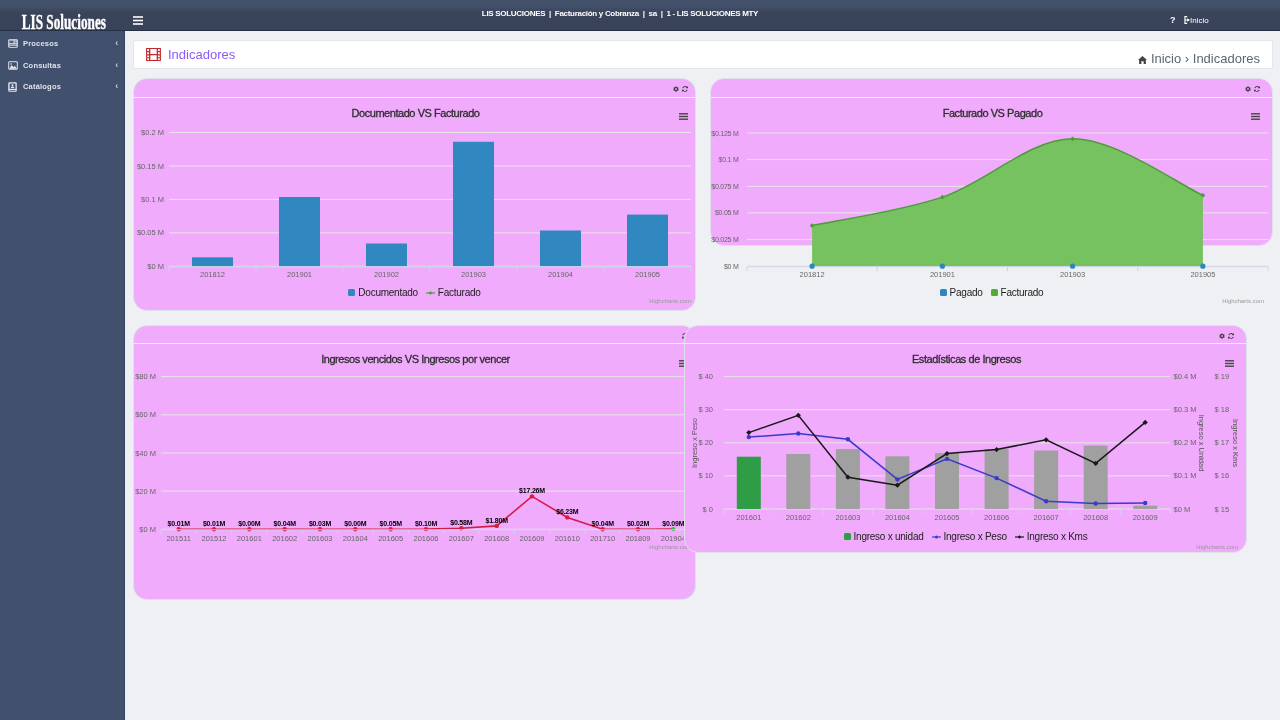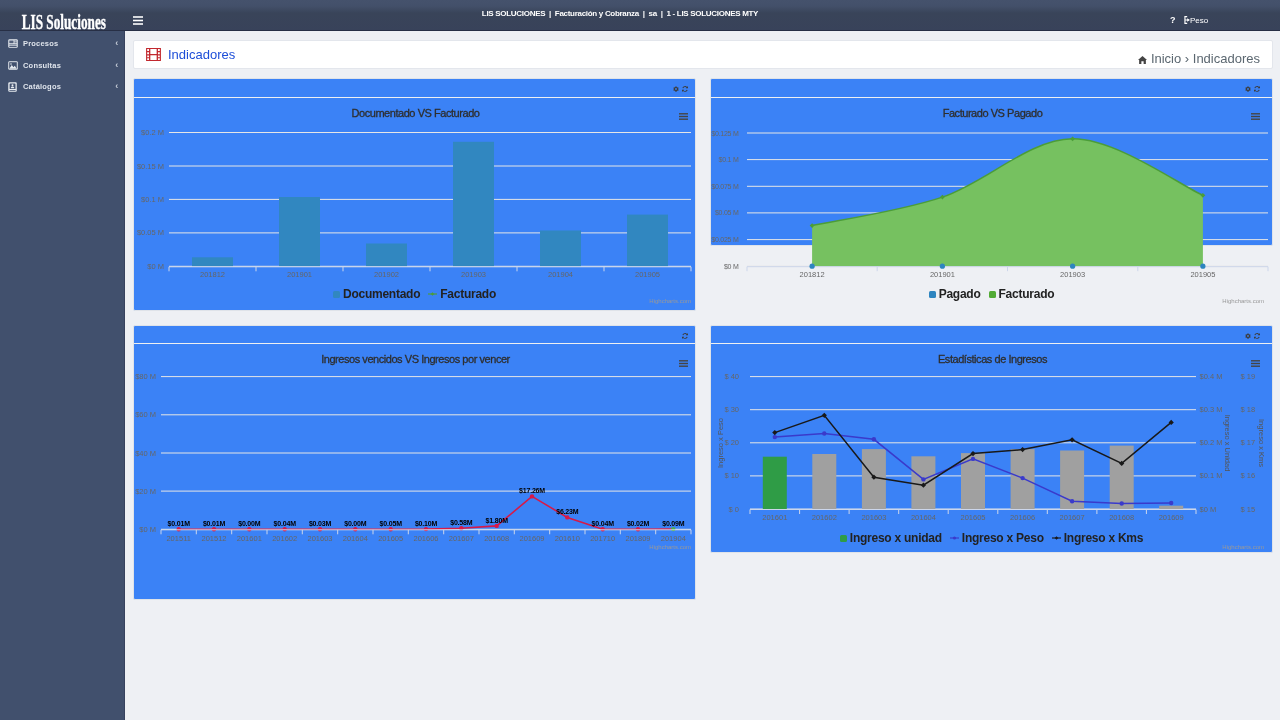--- a/index.html
+++ b/index.html
@@ -4,44 +4,44 @@
 html,body{width:1280px;height:720px;overflow:hidden}
 body{font-family:"Liberation Sans", sans-serif;background:#eef0f4;position:relative}
 #navbar{position:absolute;left:0;top:0;width:1280px;height:31px;background:linear-gradient(to bottom,#45526c 0px,#43506a 6px,#394459 13px,#38425a 31px);border-bottom:1px solid #272f45}
 #sidebar{position:absolute;left:0;top:31px;width:125px;height:689px;background:#41506d;border-right:1px solid #37425e}
 #sidebar .item{position:absolute;left:0;width:125px;height:22px;color:#dfe4ec;font-size:7.5px;font-weight:bold;letter-spacing:-0.35px}
 #sidebar .item .ic{position:absolute;left:8px;top:6px}
 #sidebar .item .tx{position:absolute;left:23px;top:6px;letter-spacing:.2px}
 #sidebar .item .ch{position:absolute;right:7px;top:5px;color:#c6cdd8;font-size:9px;font-weight:bold}
 #logo{position:absolute;left:-3px;top:1px;width:125px;height:31px;color:#fff;text-align:center;font-family:"Liberation Serif",serif;font-weight:bold;font-size:21px;line-height:42px}
 #logo span{display:inline-block;transform:scaleX(0.63);transform-origin:50% 50%;white-space:nowrap;-webkit-text-stroke:0.4px #fff}
-.legend{position:absolute;left:0;right:0;display:flex;justify-content:center;align-items:center;font-size:12px;font-weight:bold;color:#222;letter-spacing:-0.25px;white-space:nowrap}
+.legend{position:absolute;left:0;right:0;display:flex;justify-content:center;align-items:center;font-size:10px;font-weight:normal;color:#222;letter-spacing:-0.25px;white-space:nowrap}
 .legend .it{display:flex;align-items:center}
 .legend .sw{display:inline-block;width:7px;height:7px;border-radius:1.5px;margin-right:3px}
 .legend .gap{width:8px}
-.panel{position:absolute;background:#3b82f6;border:1px solid #dfe3e9;border-radius:2px}
+.panel{position:absolute;background:#f0abfc;border:1px solid #dfe3e9;border-radius:14px}
 .phead{position:absolute;left:0;top:0;right:0;border-bottom:1px solid #eef0f2}
 .picons{position:absolute;right:7px;display:flex;gap:3px;align-items:center}
 .ctx{position:absolute}
 .ctx svg{display:block}
 </style></head><body>
 <div id="navbar"></div>
 <div id="logo"><span>LIS Soluciones</span></div>
 <svg id="hamb" width="10" height="9" viewBox="0 0 10 9" style="position:absolute;left:133px;top:16px">
     <g stroke="#fff" stroke-width="1.6">
       <line x1="0" y1="1" x2="10" y2="1"></line>
       <line x1="0" y1="4.5" x2="10" y2="4.5"></line>
       <line x1="0" y1="8" x2="10" y2="8"></line>
     </g>
   </svg>
 <div style="position:absolute;left:620px;top:9px;transform:translateX(-50%);white-space:nowrap;color:#fff;font-size:8px;font-weight:bold;letter-spacing:-0.3px">LIS SOLUCIONES&nbsp; | &nbsp;Facturación y Cobranza&nbsp; | &nbsp;sa&nbsp; | &nbsp;1 - LIS SOLUCIONES MTY</div>
 <div style="position:absolute;left:1170px;top:15px;color:#fff;font-size:9px;font-weight:bold">?</div>
 <div style="position:absolute;left:1181px;top:16px;color:#fff;font-size:8px"><svg width="9" height="8" viewBox="0 0 16 14" style="vertical-align:-1px">
       <path fill="#fff" d="M6 0h5v2H8v10h3v2H6V0zm5 4l5 3-5 3V8H7V6h4V4z"></path>
-    </svg><span>Peso</span></div>
+    </svg><span>Inicio</span></div>
 <div id="sidebar">
   <div class="item" style="top:2px">
       <span class="ic"><svg width="10" height="9" viewBox="0 0 20 18">
           <g>
             <rect x="0.5" y="0.5" width="19" height="17" rx="2.5" fill="#e7ebf0"></rect>
             <rect x="2.6" y="3" width="8.5" height="5.5" fill="#41506d" opacity="0.9"></rect>
             <rect x="12.8" y="3" width="4.6" height="2" fill="#41506d" opacity="0.9"></rect>
             <rect x="12.8" y="6.5" width="4.6" height="2" fill="#41506d" opacity="0.9"></rect>
             <rect x="2.6" y="10.8" width="14.8" height="2" fill="#41506d" opacity="0.9"></rect>
             <rect x="2.6" y="14" width="14.8" height="2" fill="#41506d" opacity="0.9"></rect>
@@ -76,21 +76,21 @@
       <span class="ch">‹</span>
     </div>
 </div>
 
 <div style="position:absolute;left:133px;top:40px;width:1140px;height:29px;background:#fff;border:1px solid #e3e6ec;border-radius:2px">
 <svg width="15" height="13" viewBox="0 0 16 14" style="position:absolute;left:12px;top:7px">
       <g fill="#c2282e">
 <path d="M0 0 h16 v14 h-16 z M1.2 1.2 v2 h2 v-2 z M1.2 4.6 v2 h2 v-2 z M1.2 8 v2 h2 v-2 z M1.2 11 v1.8 h2 v-1.8 z M4.6 1.2 v5.2 h6.8 v-5.2 z M4.6 7.8 v5 h6.8 v-5 z M12.8 1.2 v2 h2 v-2 z M12.8 4.6 v2 h2 v-2 z M12.8 8 v2 h2 v-2 z M12.8 11 v1.8 h2 v-1.8 z" fill-rule="evenodd"></path>
 </g>
     </svg>
-<span style="position:absolute;left:34px;top:6px;font-size:13px;color:#1d4ed8">Indicadores</span>
+<span style="position:absolute;left:34px;top:6px;font-size:13px;color:#8b5cf6">Indicadores</span>
 <span style="position:absolute;right:12px;top:10px;font-size:13px;color:#5b6770"><svg width="9" height="8" viewBox="0 0 16 14" style="vertical-align:-1px">
         <path fill="#444" d="M8 0L0 7h2v7h4V9h4v5h4V7h2L8 0z"></path>
       </svg> Inicio › Indicadores</span>
 </div>
 
 <div class="panel" style="left:133px;top:78px;width:563px;height:233px">
     <div class="phead" style="height:19px"></div>
     <div class="picons" style="top:7px;right:7px">
       <svg width="6" height="6" viewBox="0 0 16 16">
         <path fill="#3c3c3c" d="M9.7 1l.4 2.1c.5.2 1 .4 1.4.7l2-.8 1.7 2.9-1.7 1.4c0 .3.1.5.1.7s0 .4-.1.7l1.7 1.4-1.7 2.9-2-.8c-.4.3-.9.6-1.4.7L9.7 15H6.3l-.4-2.1c-.5-.2-1-.4-1.4-.7l-2 .8L.8 10l1.7-1.4C2.5 8.4 2.5 8.2 2.5 8s0-.4.1-.7L.8 6l1.7-2.9 2 .8c.4-.3.9-.6 1.4-.7L6.3 1h3.4zM8 5.6A2.4 2.4 0 1 0 8 10.4 2.4 2.4 0 0 0 8 5.6z"></path>
@@ -299,21 +299,21 @@
       <text x="327.3" y="196.5" text-anchor="middle" font-size="7.5" fill="#666">201607</text>
       <text x="362.7" y="196.5" text-anchor="middle" font-size="7.5" fill="#666">201608</text>
       <text x="398.0" y="196.5" text-anchor="middle" font-size="7.5" fill="#666">201609</text>
       <text x="433.3" y="196.5" text-anchor="middle" font-size="7.5" fill="#666">201610</text>
       <text x="468.7" y="196.5" text-anchor="middle" font-size="7.5" fill="#666">201710</text>
       <text x="504.0" y="196.5" text-anchor="middle" font-size="7.5" fill="#666">201809</text>
       <text x="539.3" y="196.5" text-anchor="middle" font-size="7.5" fill="#666">201904</text>
       <text x="557" y="205" text-anchor="end" font-size="6" fill="#999">Highcharts.com</text>
     </svg>
   </div>
-<div class="panel" style="left:710px;top:325px;width:563px;height:228px">
+<div class="panel" style="left:684px;top:325px;width:563px;height:228px">
     <div class="phead" style="height:18px"></div>
     <div class="picons" style="top:7px;right:12px">
       <svg width="6" height="6" viewBox="0 0 16 16">
         <path fill="#3c3c3c" d="M9.7 1l.4 2.1c.5.2 1 .4 1.4.7l2-.8 1.7 2.9-1.7 1.4c0 .3.1.5.1.7s0 .4-.1.7l1.7 1.4-1.7 2.9-2-.8c-.4.3-.9.6-1.4.7L9.7 15H6.3l-.4-2.1c-.5-.2-1-.4-1.4-.7l-2 .8L.8 10l1.7-1.4C2.5 8.4 2.5 8.2 2.5 8s0-.4.1-.7L.8 6l1.7-2.9 2 .8c.4-.3.9-.6 1.4-.7L6.3 1h3.4zM8 5.6A2.4 2.4 0 1 0 8 10.4 2.4 2.4 0 0 0 8 5.6z"></path>
       </svg>
       <svg width="6" height="6" viewBox="0 0 16 16">
         <path fill="#3c3c3c" d="M13.6 2.4A8 8 0 0 0 .9 5.1l2.4.9A5.5 5.5 0 0 1 12 4.1L9.9 6.2H16V.1L13.6 2.4zM2.6 13.6A8 8 0 0 0 15.1 11l-2.4-.9A5.5 5.5 0 0 1 4 11.9l2.1-2.1H0v6.1l2.6-2.3z"></path>
       </svg>
     </div>
     <div class="ctx" style="right:12px;top:34px">

